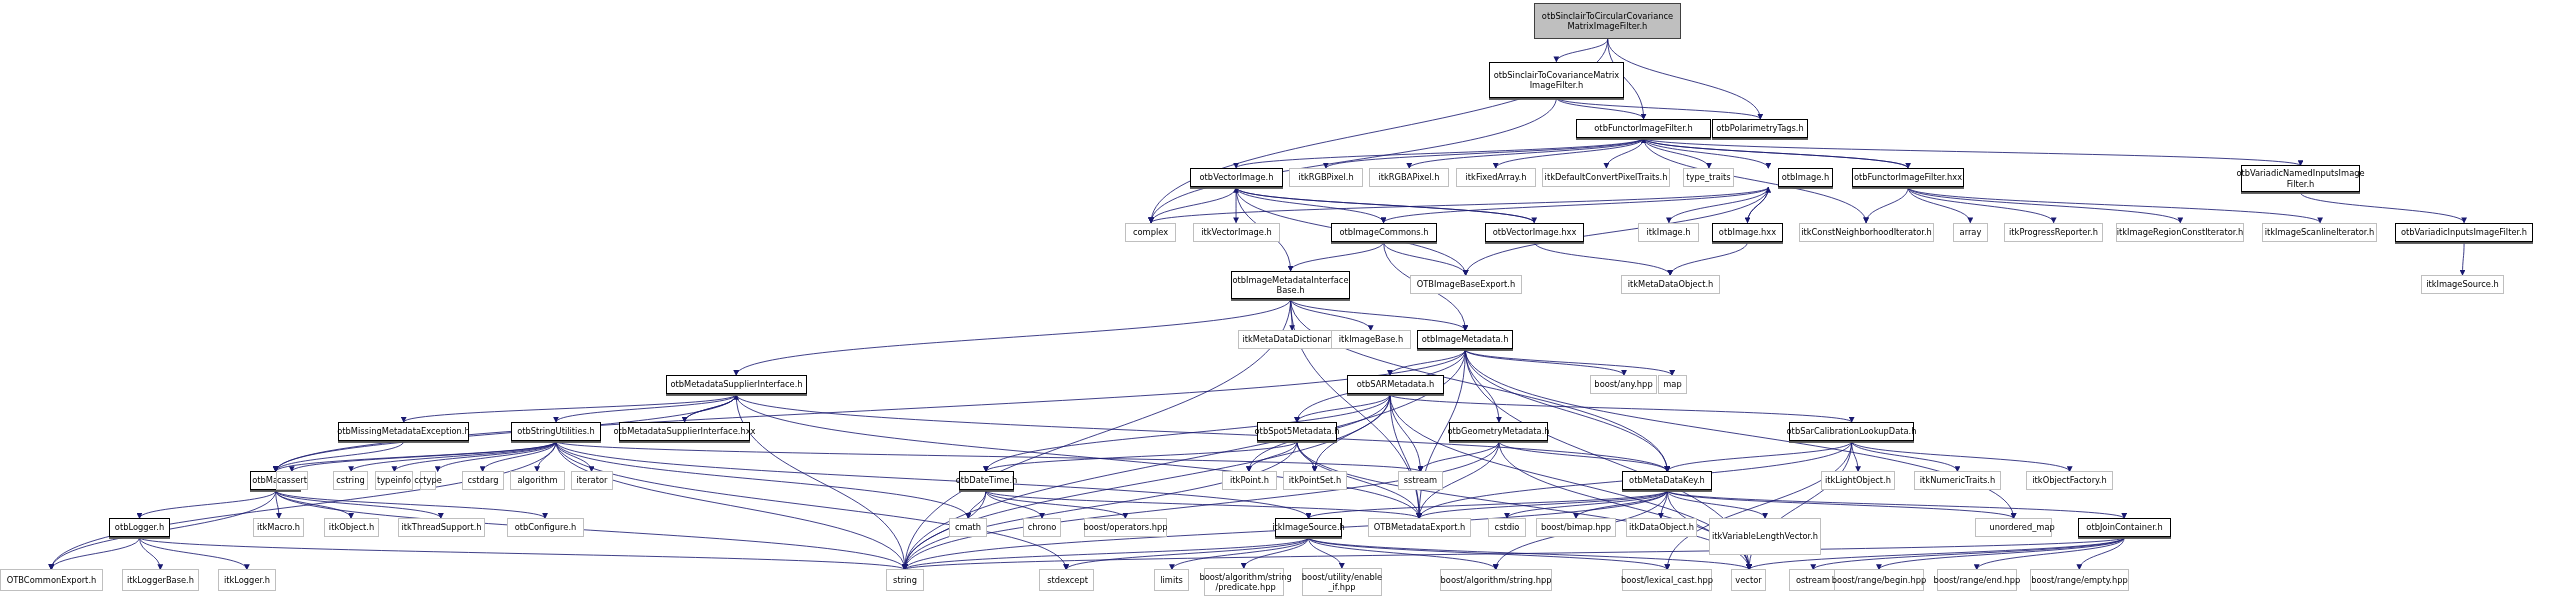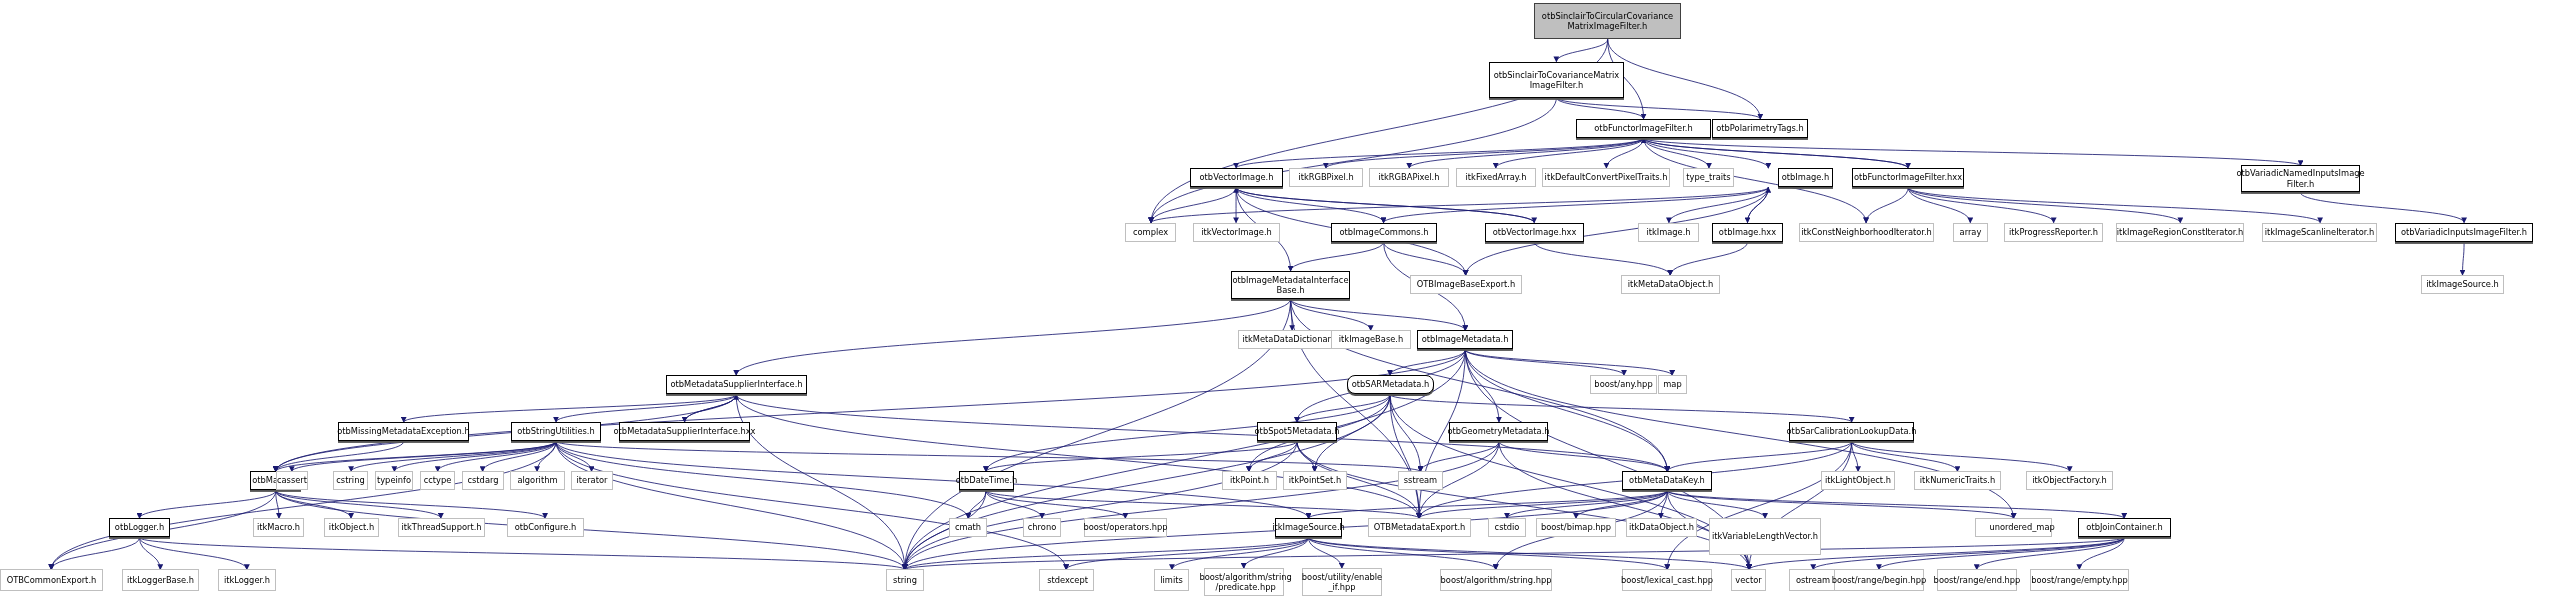--- a/index.html
+++ b/index.html
@@ -202,34 +202,34 @@
     <div class="node local" style="left: 2395px; top: 223px; width: 138px; height: 19px;">otbVariadicInputsImageFilter.h</div>
     <div class="node local" style="left: 1231px; top: 271px; width: 119px; height: 28px;">otbImageMetadataInterface
 Base.h</div>
     <div class="node system" style="left: 1410px; top: 275px; width: 112px; height: 19px;">OTBImageBaseExport.h</div>
     <div class="node system" style="left: 1621px; top: 275px; width: 99px; height: 19px;">itkMetaDataObject.h</div>
     <div class="node system" style="left: 2421px; top: 275px; width: 83px; height: 19px;">itkImageSource.h</div>
     <div class="node system" style="left: 1238px; top: 330px; width: 109px; height: 19px;">itkMetaDataDictionary.h</div>
     <div class="node system" style="left: 1331px; top: 330px; width: 80px; height: 19px;">itkImageBase.h</div>
     <div class="node local" style="left: 1417px; top: 330px; width: 96px; height: 19px;">otbImageMetadata.h</div>
     <div class="node local" style="left: 666px; top: 375px; width: 141px; height: 19px;">otbMetadataSupplierInterface.h</div>
-    <div class="node local" style="left: 1347px; top: 375px; width: 87px; height: 19px; border-radius: 8px;">otbSARMetadata.h</div>
+    <div class="node local" style="left: 1347px; top: 375px; width: 97px; height: 19px;">otbSARMetadata.h</div>
     <div class="node system" style="left: 1590px; top: 375px; width: 67px; height: 19px;">boost/any.hpp</div>
     <div class="node system" style="left: 1658px; top: 375px; width: 29px; height: 19px;">map</div>
     <div class="node local" style="left: 338px; top: 422px; width: 131px; height: 19px;">otbMissingMetadataException.h</div>
     <div class="node local" style="left: 511px; top: 422px; width: 90px; height: 19px;">otbStringUtilities.h</div>
     <div class="node local" style="left: 619px; top: 422px; width: 131px; height: 19px;">otbMetadataSupplierInterface.hxx</div>
     <div class="node local" style="left: 1257px; top: 422px; width: 80px; height: 19px;">otbSpot5Metadata.h</div>
     <div class="node local" style="left: 1449px; top: 422px; width: 99px; height: 19px;">otbGeometryMetadata.h</div>
     <div class="node local" style="left: 1789px; top: 422px; width: 125px; height: 19px;">otbSarCalibrationLookupData.h</div>
     <div class="node local" style="left: 250px; top: 471px; width: 51px; height: 19px;">otbMacro.h</div>
     <div class="node system" style="left: 276px; top: 471px; width: 32px; height: 19px;">cassert</div>
     <div class="node system" style="left: 333px; top: 471px; width: 35px; height: 19px;">cstring</div>
     <div class="node system" style="left: 375px; top: 471px; width: 38px; height: 19px;">typeinfo</div>
-    <div class="node system" style="left: 420px; top: 471px; width: 35px; height: 19px;">cctype</div>
+    <div class="node system" style="left: 420px; top: 471px; width: 16px; height: 19px;">cctype</div>
     <div class="node system" style="left: 462px; top: 471px; width: 42px; height: 19px;">cstdarg</div>
     <div class="node system" style="left: 510px; top: 471px; width: 55px; height: 19px;">algorithm</div>
     <div class="node system" style="left: 571px; top: 471px; width: 42px; height: 19px;">iterator</div>
     <div class="node local" style="left: 959px; top: 471px; width: 55px; height: 19px;">otbDateTime.h</div>
     <div class="node system" style="left: 1222px; top: 471px; width: 55px; height: 19px;">itkPoint.h</div>
     <div class="node system" style="left: 1283px; top: 471px; width: 64px; height: 19px;">itkPointSet.h</div>
     <div class="node system" style="left: 1398px; top: 471px; width: 45px; height: 19px;">sstream</div>
     <div class="node local" style="left: 1622px; top: 471px; width: 90px; height: 19px;">otbMetaDataKey.h</div>
     <div class="node system" style="left: 1821px; top: 471px; width: 74px; height: 19px;">itkLightObject.h</div>
     <div class="node system" style="left: 1914px; top: 471px; width: 87px; height: 19px;">itkNumericTraits.h</div>

